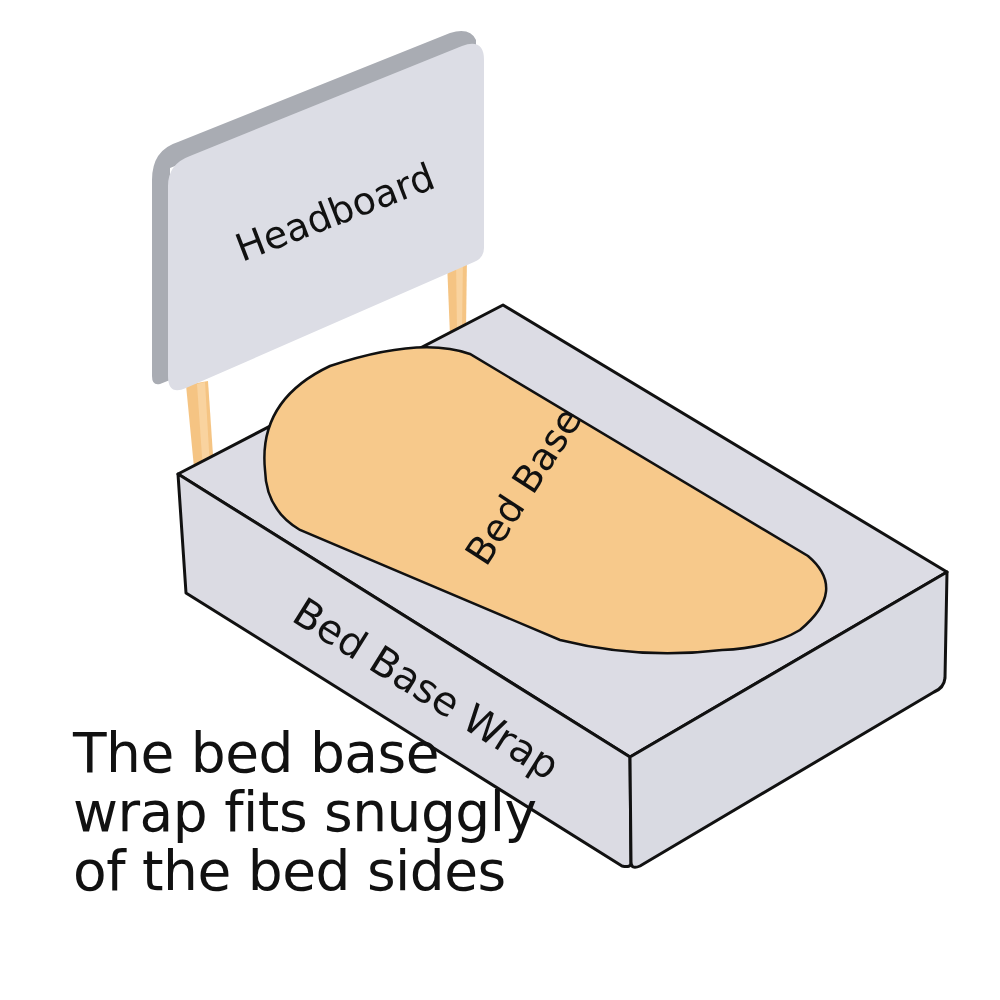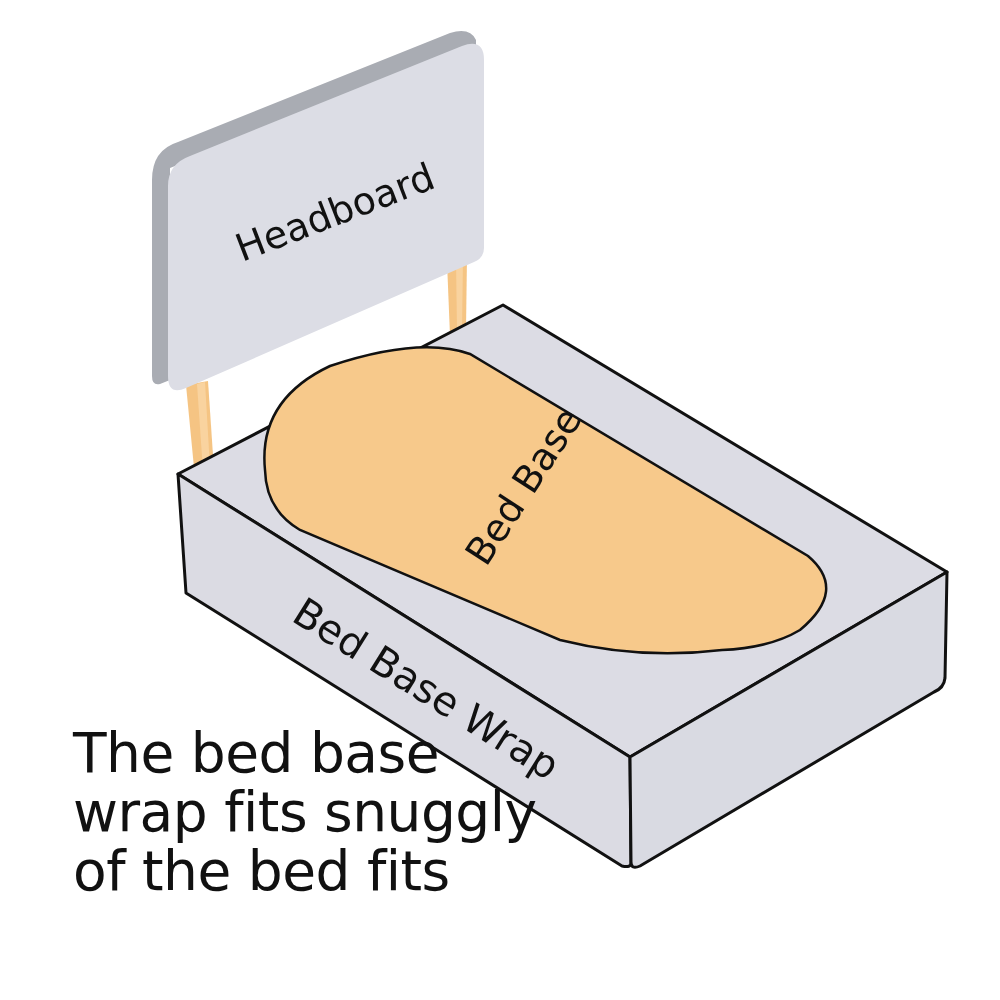--- a/index.html
+++ b/index.html
@@ -43,14 +43,14 @@
 
   <g>
     <path d="M265,470 Q258,400 330,366 Q420,336 470,354 L808,556 Q848,590 800,630 Q770,648 722,650 Q640,660 560,640 L300,530 Q266,510 265,470 Z" fill="#f7c98b" stroke="#111111" stroke-width="2.5"></path>
     <text class="lbl" x="0" y="0" font-size="38" transform="translate(486,568) rotate(-57)">Bed Base</text>
   </g>
 </svg>
 
 <div class="caption">
   <span>The bed base</span>
   <span>wrap fits snuggly</span>
-  <span>of the bed fits</span>
+  <span>of the bed sides</span>
 </div>
 
 </body></html>

